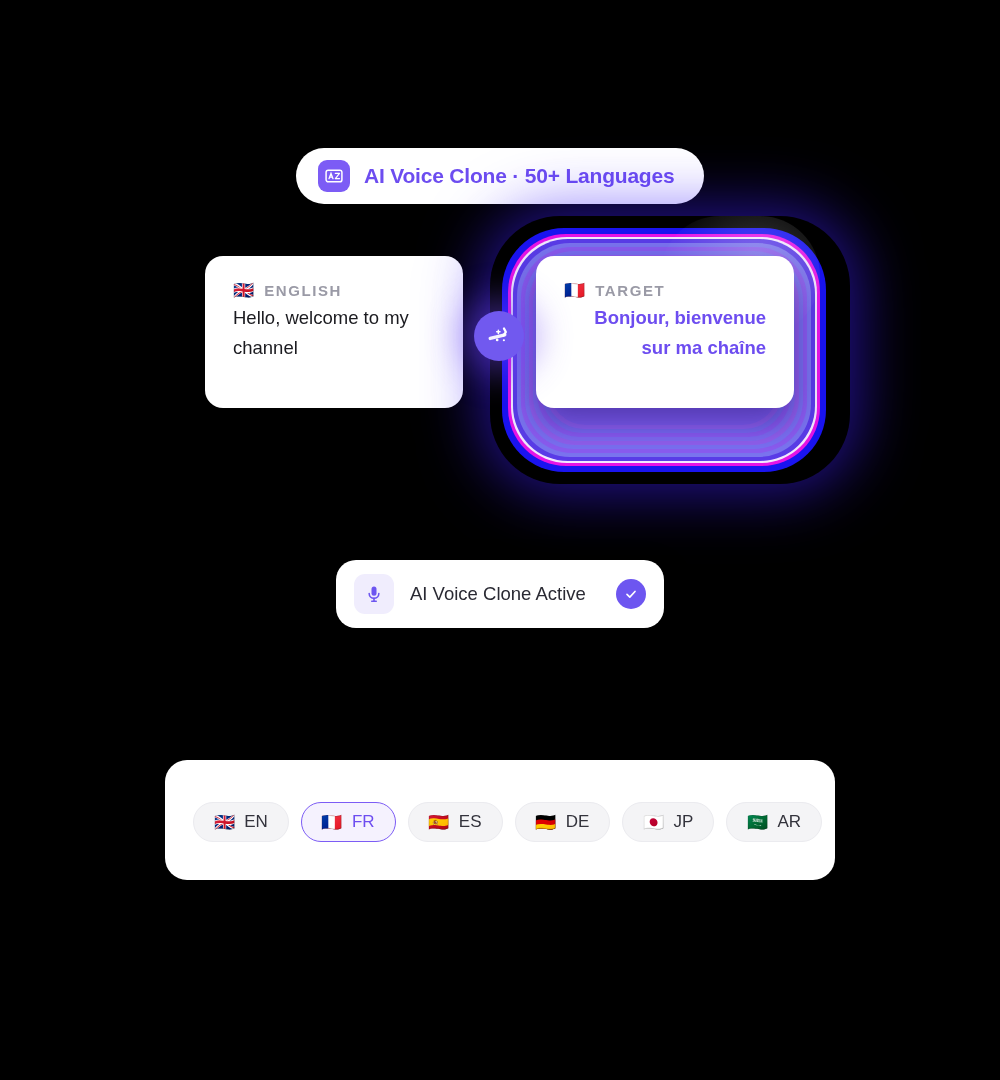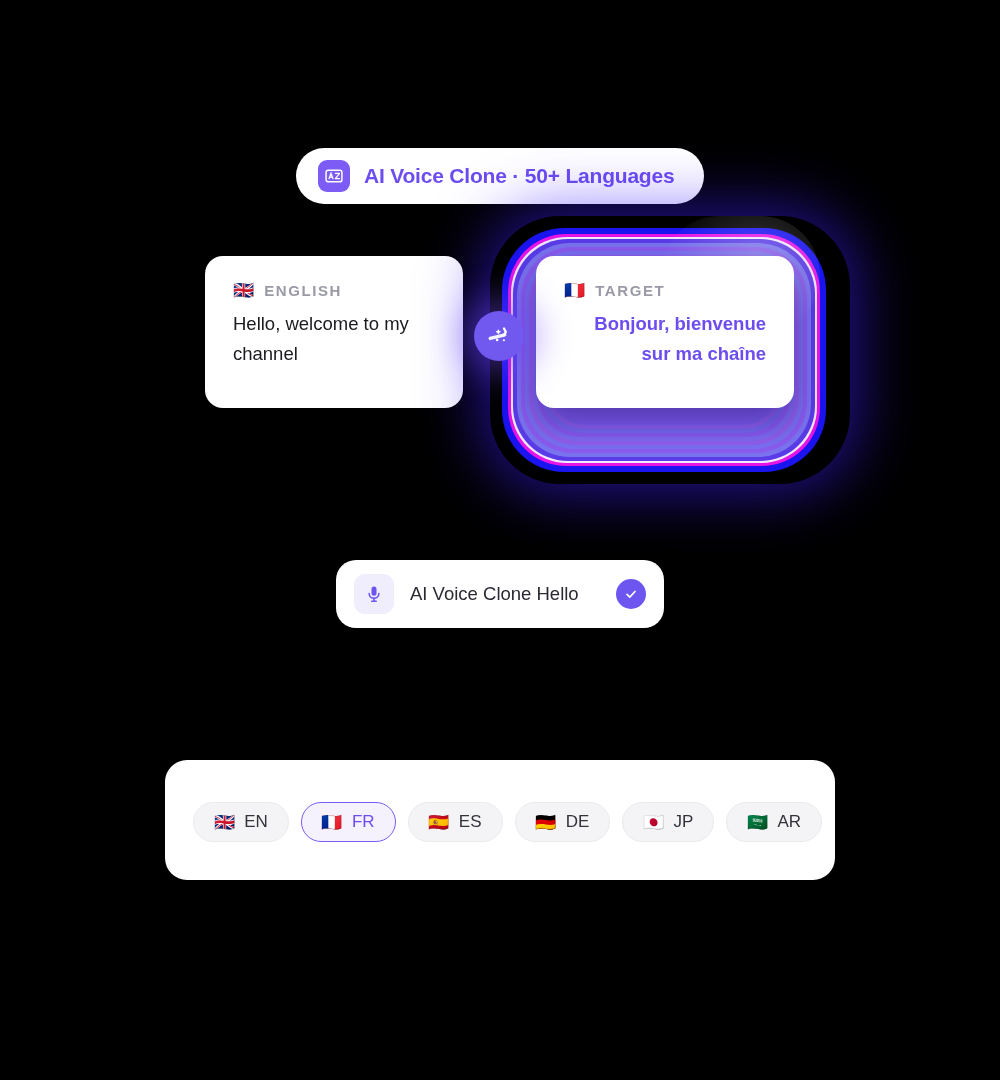--- a/index.html
+++ b/index.html
@@ -48,21 +48,21 @@
   }
   .card-head{display:flex;align-items:center;gap:10px;}
   .flag{font-size:17px;line-height:1;}
   .lang-label{
     font-size:15px;
     font-weight:bold;
     color:#9a9aa6;
     letter-spacing:1.6px;
   }
   .card-text{
-    margin-top:10px;
+    margin-top:4px;
     font-size:18.5px;
     line-height:30px;
     color:#1b1b20;
     max-width:210px;
   }
 
   
   #glow-wrap{
     position:absolute;left:490px;top:216px;
     width:360px;height:268px;
@@ -244,21 +244,21 @@
 </div>
 
 <div id="voice-pill">
   <span class="mic-box">
     <svg width="20" height="20" viewBox="0 0 24 24" aria-hidden="true">
       <rect x="9" y="3" width="6" height="11" rx="3" fill="#6d56f0"></rect>
       <path d="M6.2 11.4 a5.8 5.8 0 0 0 11.6 0" fill="none" stroke="#6d56f0" stroke-width="1.9" stroke-linecap="round"></path>
       <path d="M12 17.2 V20.4 M9.3 20.6 h5.4" stroke="#6d56f0" stroke-width="1.9" stroke-linecap="round"></path>
     </svg>
   </span>
-  <span class="vp-label">AI Voice Clone Hello</span>
+  <span class="vp-label">AI Voice Clone Active</span>
   <span class="check-badge">
     <svg width="16" height="16" viewBox="0 0 24 24" aria-hidden="true">
       <path d="M6 12.6 L10.2 16.6 L18 8.2" fill="none" stroke="#ffffff" stroke-width="2.5" stroke-linecap="round" stroke-linejoin="round"></path>
     </svg>
   </span>
 </div>
 
 <div id="lang-panel">
   <div id="chip-row">
       <div class="chip">

